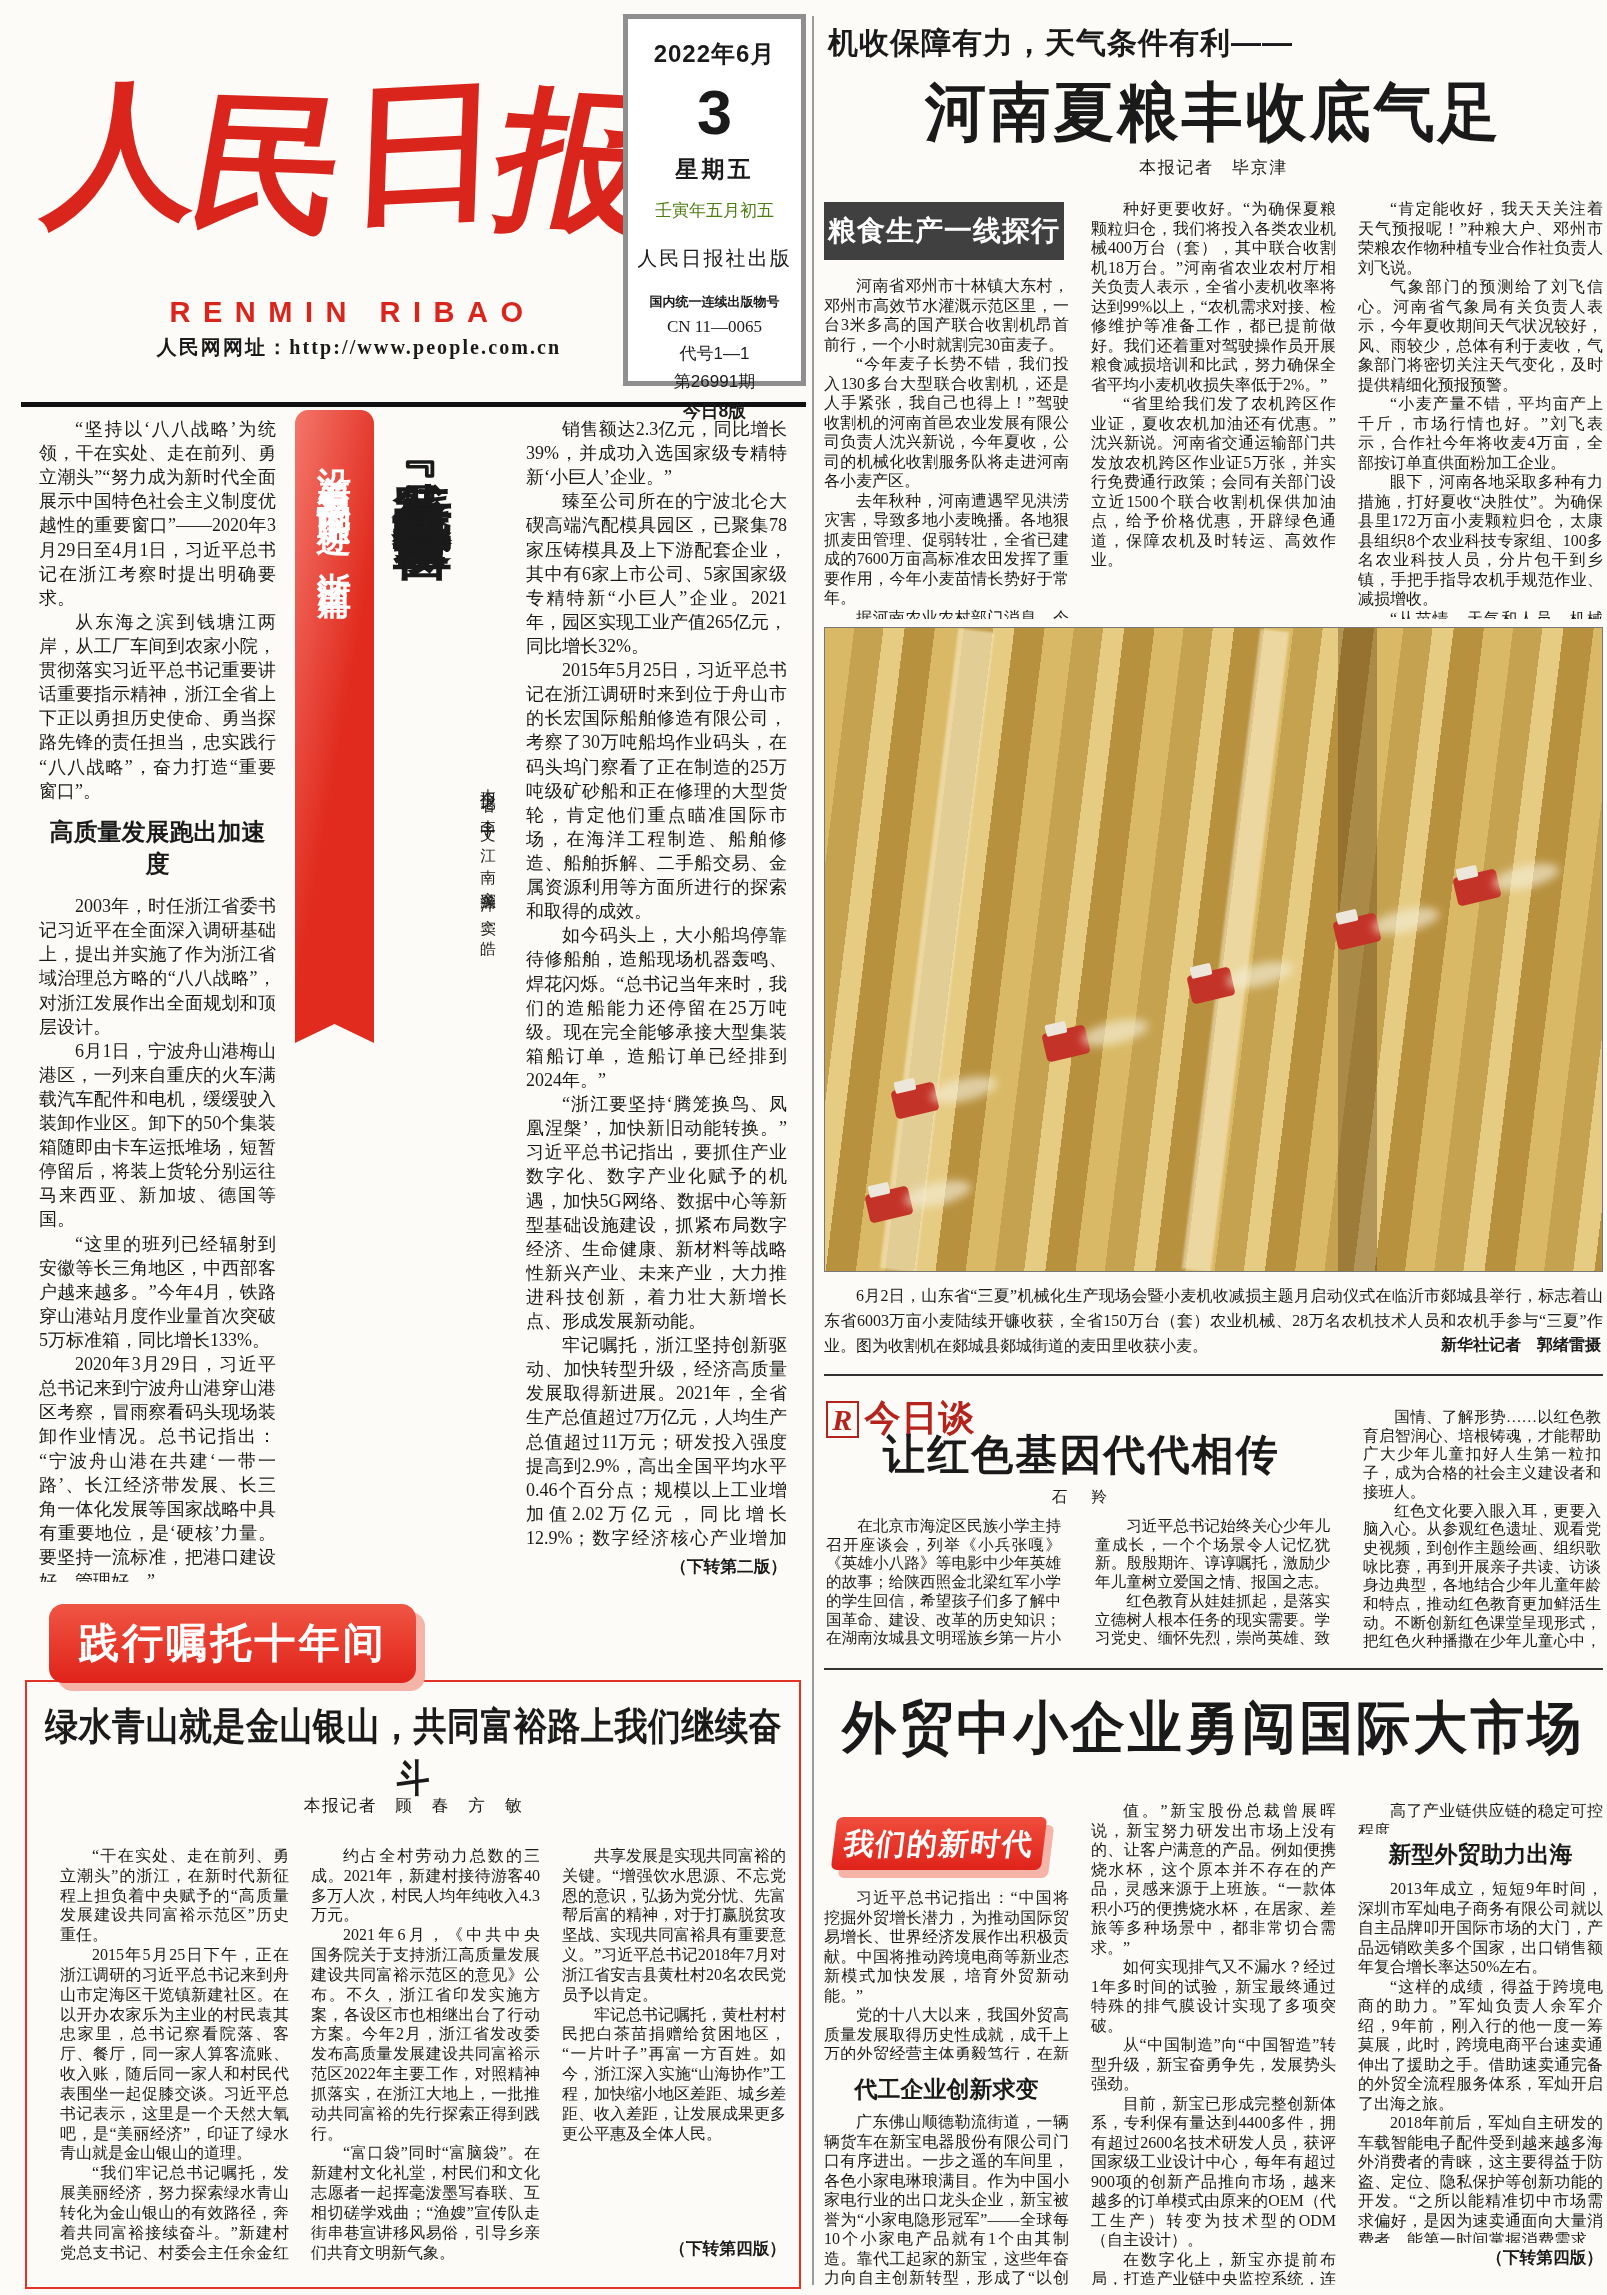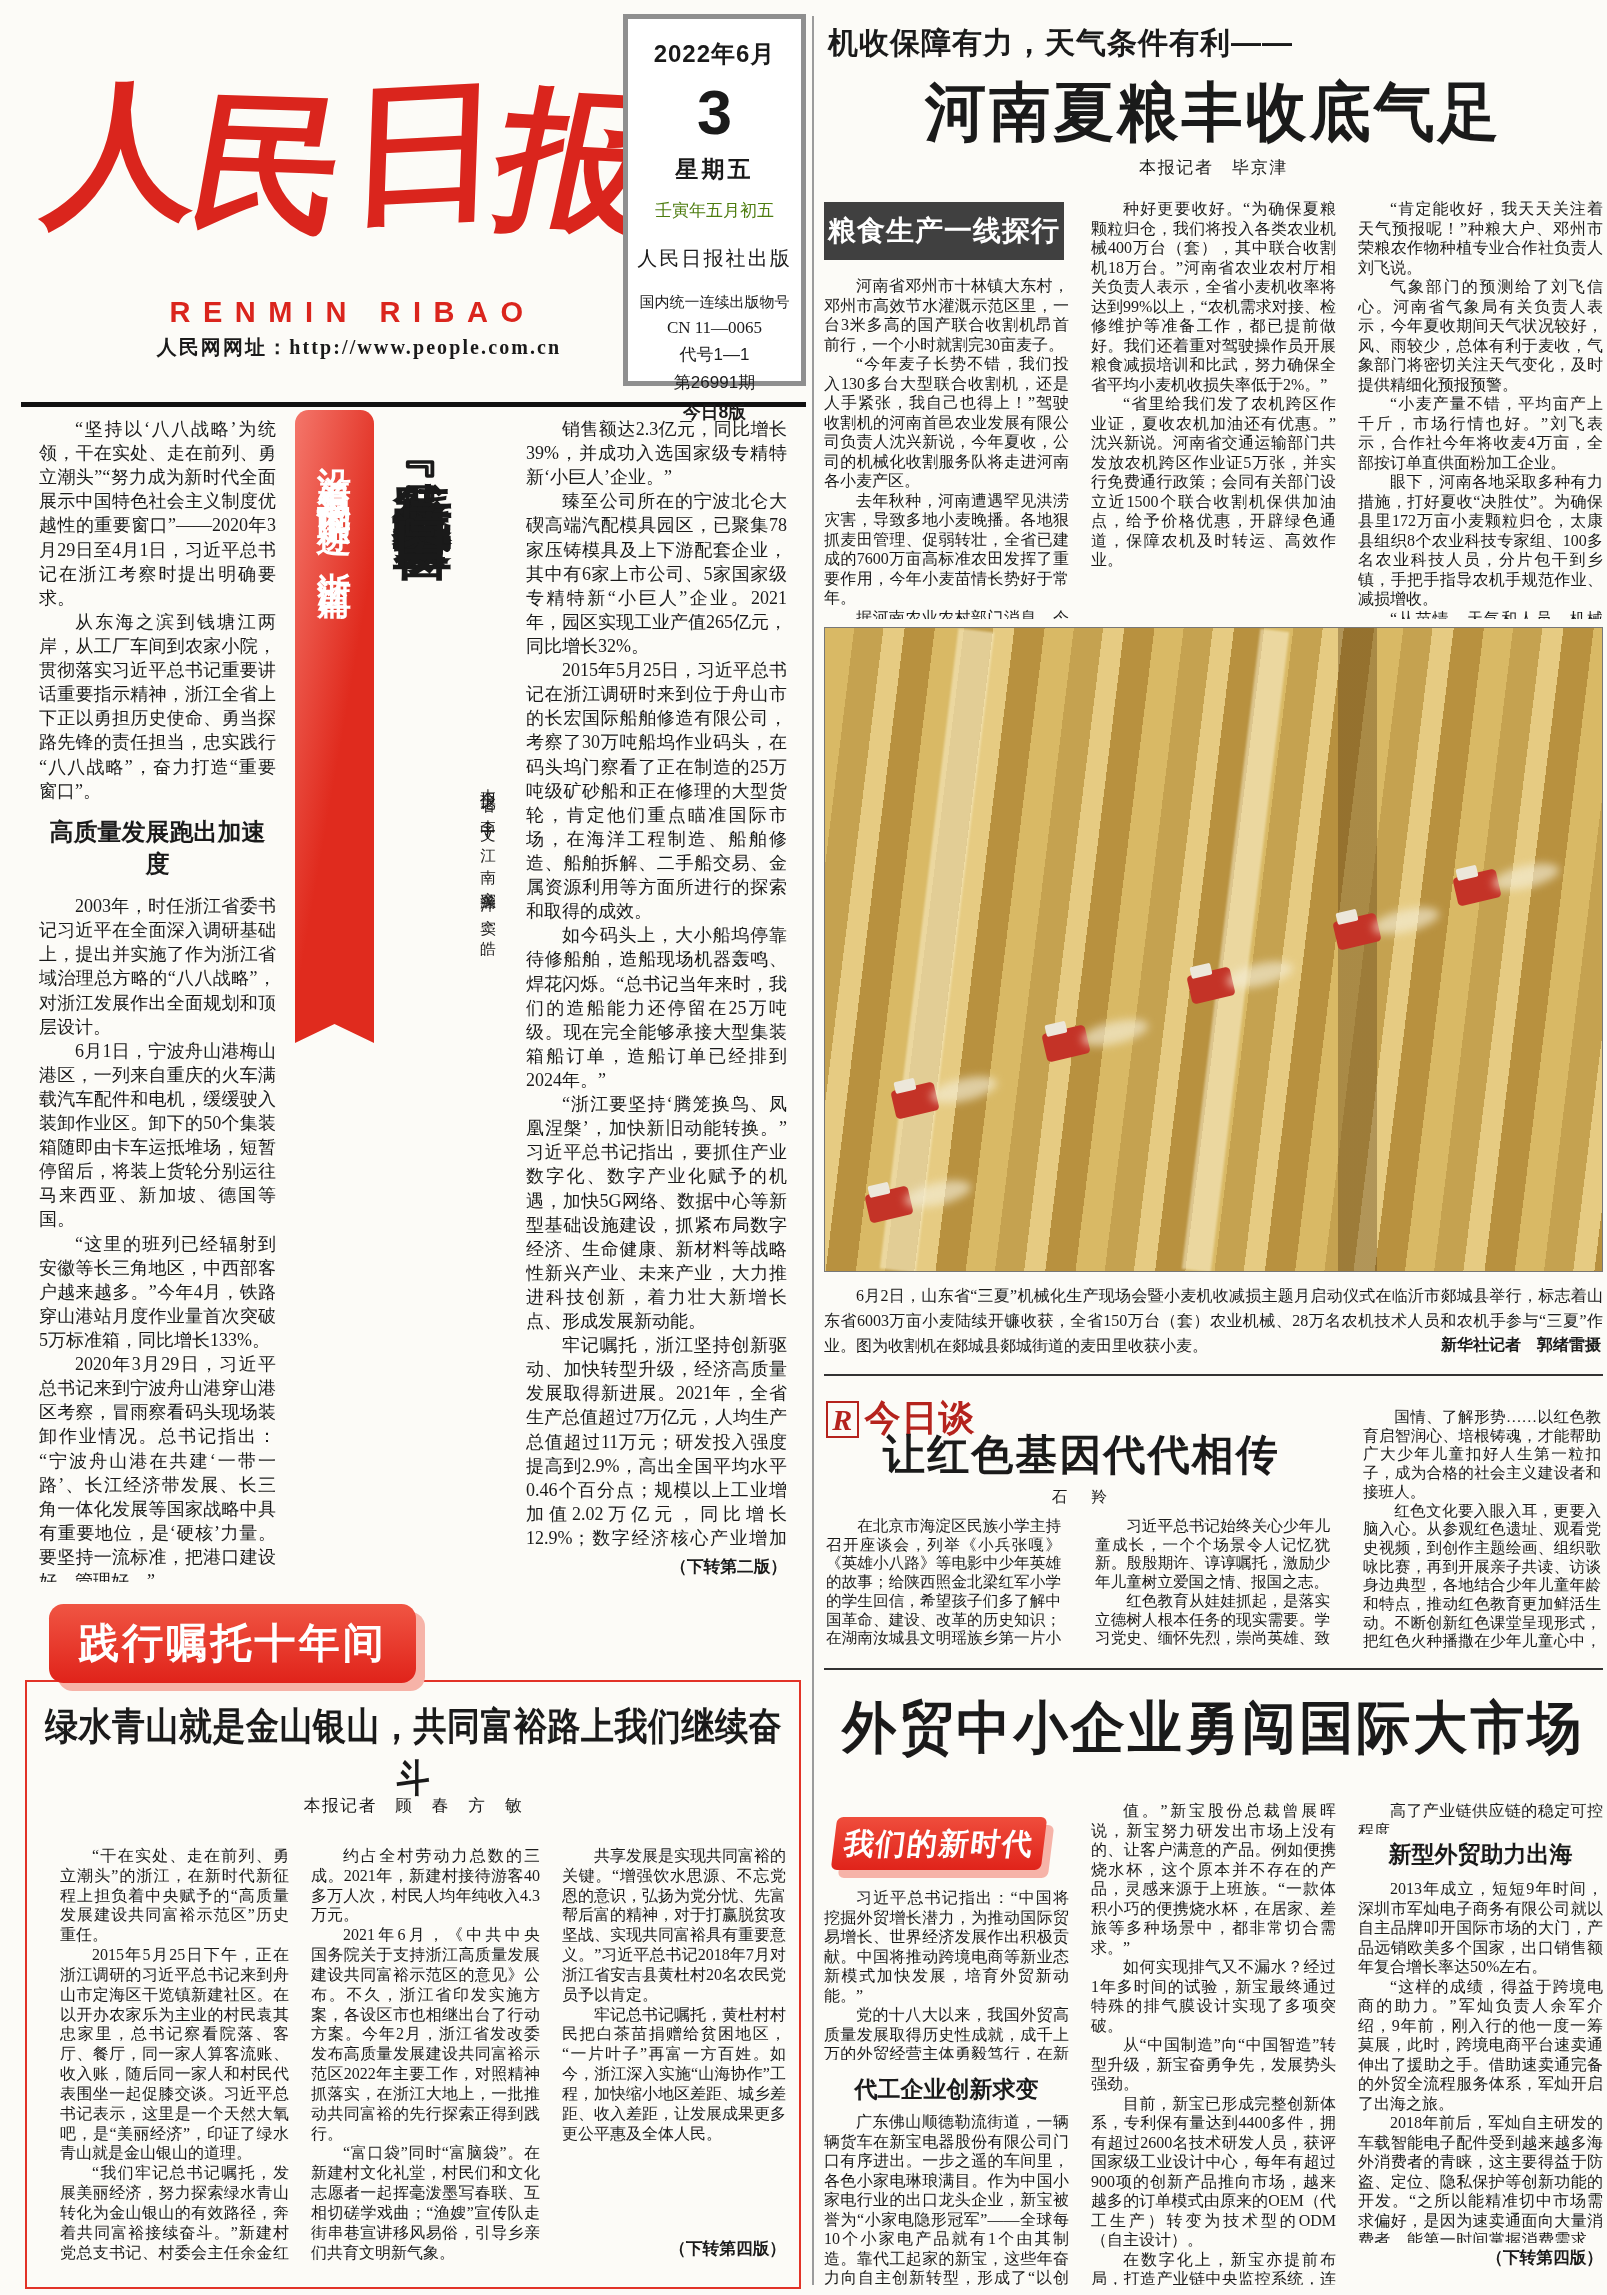--- a/index.html
+++ b/index.html
@@ -21,21 +21,21 @@
   .rule-top{position:absolute;left:21px;top:402px;width:785px;height:4.7px;background:#111;}
   .divider-v{position:absolute;left:812px;top:15.6px;width:1.6px;height:2269px;background:#9b9b9b;}
   
   .datebox{position:absolute;left:623px;top:13.5px;width:183px;height:372px;border:5.2px solid #8f8f8f;
            background:#fff;text-align:center;font-family:"Liberation Sans","DejaVu Sans",sans-serif;}
   .datebox .ym{font-size:24px;font-weight:700;margin-top:19px;letter-spacing:1px;}
   .datebox .day{font-size:63px;font-weight:700;line-height:1.1;margin-top:8.3px;}
   .datebox .wd{font-size:23px;font-weight:700;margin-top:7.3px;letter-spacing:3.1px;}
   .datebox .lunar{font-size:17px;color:#4d7c0f;margin-top:13.5px;font-family:Liberation Serif, serif;}
   .datebox .pub{font-size:20px;margin-top:23px;font-family:"Liberation Serif",serif;letter-spacing:2.1px;}
-  .datebox .issn{font-size:15px;font-weight:400;margin-top:21px;}
+  .datebox .issn{font-size:13px;font-weight:700;margin-top:21px;}
   .datebox .cn{font-size:17px;margin-top:6.2px;font-family:"Liberation Serif",serif;}
   .datebox .code{font-size:17px;margin-top:5.2px;}
   .datebox .issue{font-size:17px;margin-top:5.2px;}
   .datebox .pages{font-size:17.7px;font-weight:700;margin-top:5.2px;}
   
   .col{position:absolute;text-align:justify;overflow:hidden;}
   .col p{margin:0;text-indent:2em;}
   .serif32{font-size:16px;line-height:1.22;}
   .serif35{font-size:18px;line-height:1.34;}
   .subhead{font-family:"Liberation Sans","DejaVu Sans",sans-serif;font-weight:700;text-align:center;

